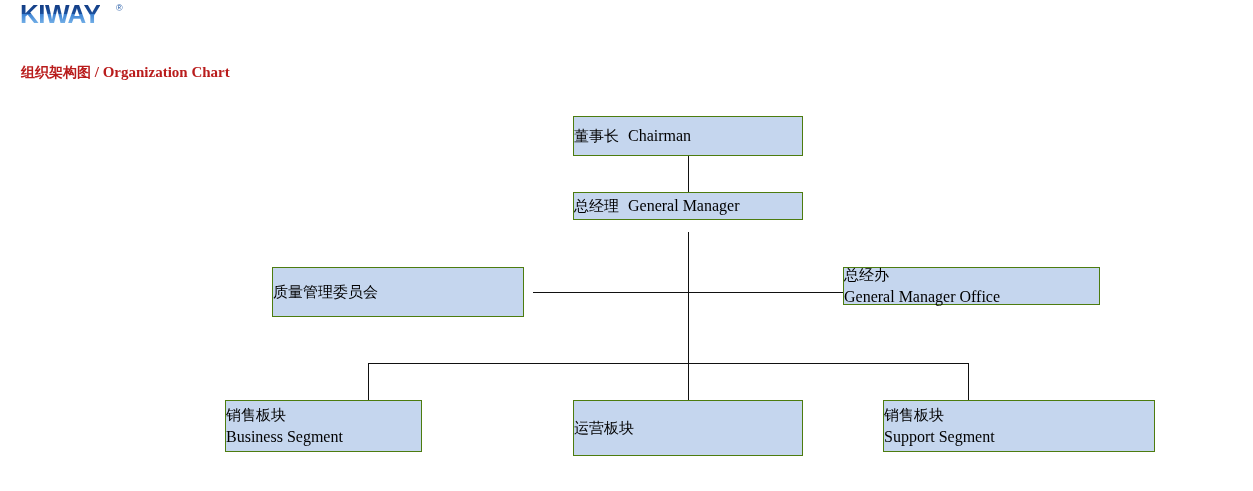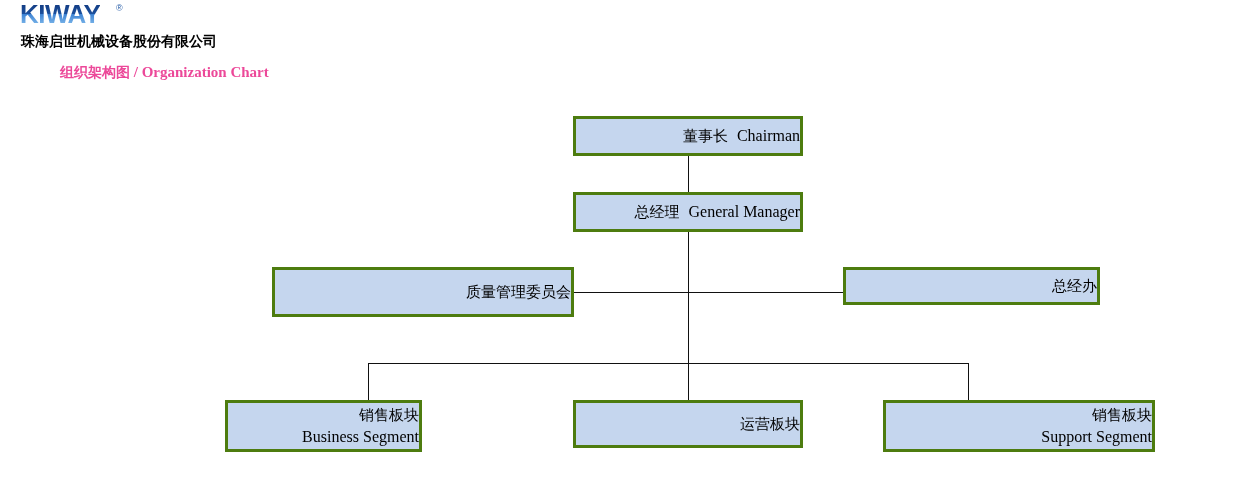--- a/index.html
+++ b/index.html
@@ -56,23 +56,22 @@
     line-height: 18px;
     color: #000000;
     white-space: nowrap;
   }
   #chart-title {
     position: absolute;
     left: 9px;
     top: 63px;
     font-size: 15px;
     line-height: 18px;
-    color: #ec4899;
-    white-space: nowrap;
-    margin-left: 39px;
+    color: #b91c1c;
+    white-space: nowrap;
   }
   #chart-title .cn {
     font-family: "DejaVu Sans", "Liberation Sans", sans-serif;
     font-weight: bold;
     font-size: 14px;
   }
   #chart-title .en {
     font-family: "Liberation Serif", "DejaVu Serif", serif;
     font-weight: bold;
     font-size: 15px;
@@ -83,24 +82,24 @@
     position: absolute;
     left: 0; top: 0;
     width: 1253px;
     height: 491px;
   }
 
   .node {
     position: absolute;
     box-sizing: border-box;
     background: #c5d6ee;
-    border: 3px solid #4d7c0f;
+    border: 1px solid #4d7c0f;
     display: flex;
     flex-direction: column;
-    align-items: flex-end;
+    align-items: flex-start;
     justify-content: center;
     text-align: center;
     color: #000000;
     z-index: 2;
   }
   .node .cn {
     font-family: "DejaVu Sans", "Liberation Sans", sans-serif;
     font-size: 15px;
     line-height: 21px;
     white-space: nowrap;
@@ -115,25 +114,25 @@
   .node.inline .en {
     display: inline;
   }
   .node.inline .line {
     white-space: nowrap;
   }
   .node.inline .en { margin-left: 5px; }
 
   
   #node-chairman  { left: 573px; top: 116px; width: 230px; height: 40px; }
-  #node-gm        { left: 573px; top: 192px; width: 230px; height: 40px; }
-  #node-qmc       { left: 272px; top: 267px; width: 302px; height: 50px; }
+  #node-gm        { left: 573px; top: 192px; width: 230px; height: 28px; }
+  #node-qmc       { left: 272px; top: 267px; width: 252px; height: 50px; }
   #node-gmo       { left: 843px; top: 267px; width: 257px; height: 38px; }
   #node-business  { left: 225px; top: 400px; width: 197px; height: 52px; }
-  #node-operating { left: 573px; top: 400px; width: 230px; height: 48px; }
+  #node-operating { left: 573px; top: 400px; width: 230px; height: 56px; }
   #node-support   { left: 883px; top: 400px; width: 272px; height: 52px; }
 
   
   .conn {
     position: absolute;
     background: #111111;
     z-index: 1;
   }
   .conn.v { width: 1px; }
   .conn.h { height: 1px; }
@@ -148,21 +147,20 @@
   #conn-drop-support  { left: 968px; top: 363px;  height: 37px; }
 </style>
 </head>
 <body>
 
 <div id="header">
 
   <div id="logo">KIWAY</div>
   <div id="logo-reg">®</div>
 
-  <div id="company-name">珠海启世机械设备股份有限公司</div>
 
   <div id="chart-title">
     <span class="cn">组织架构图</span>
     <span class="en">/</span>
     <span class="en">Organization Chart</span>
   </div>
 
 </div>
 
 <div id="org-chart">
@@ -189,20 +187,21 @@
       <span class="en">General Manager</span>
     </div>
   </div>
 
   <div class="node" id="node-qmc">
     <span class="cn">质量管理委员会</span>
   </div>
 
   <div class="node" id="node-gmo">
     <span class="cn">总经办</span>
+    <span class="en">General Manager Office</span>
   </div>
 
   <div class="node" id="node-business">
     <span class="cn">销售板块</span>
     <span class="en">Business Segment</span>
   </div>
 
   <div class="node" id="node-operating">
     <span class="cn">运营板块</span>
   </div>

